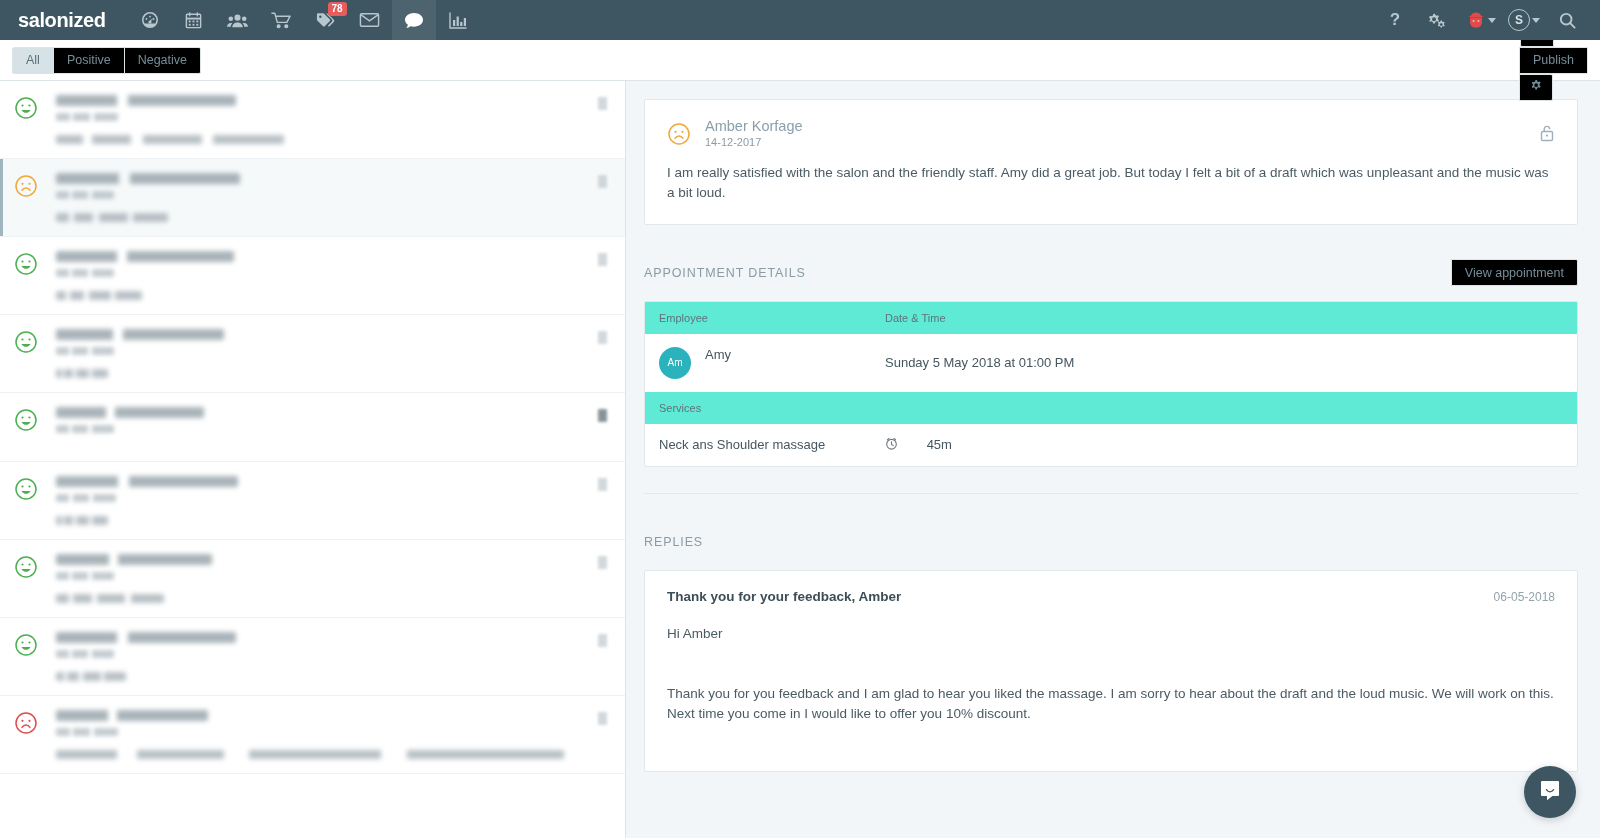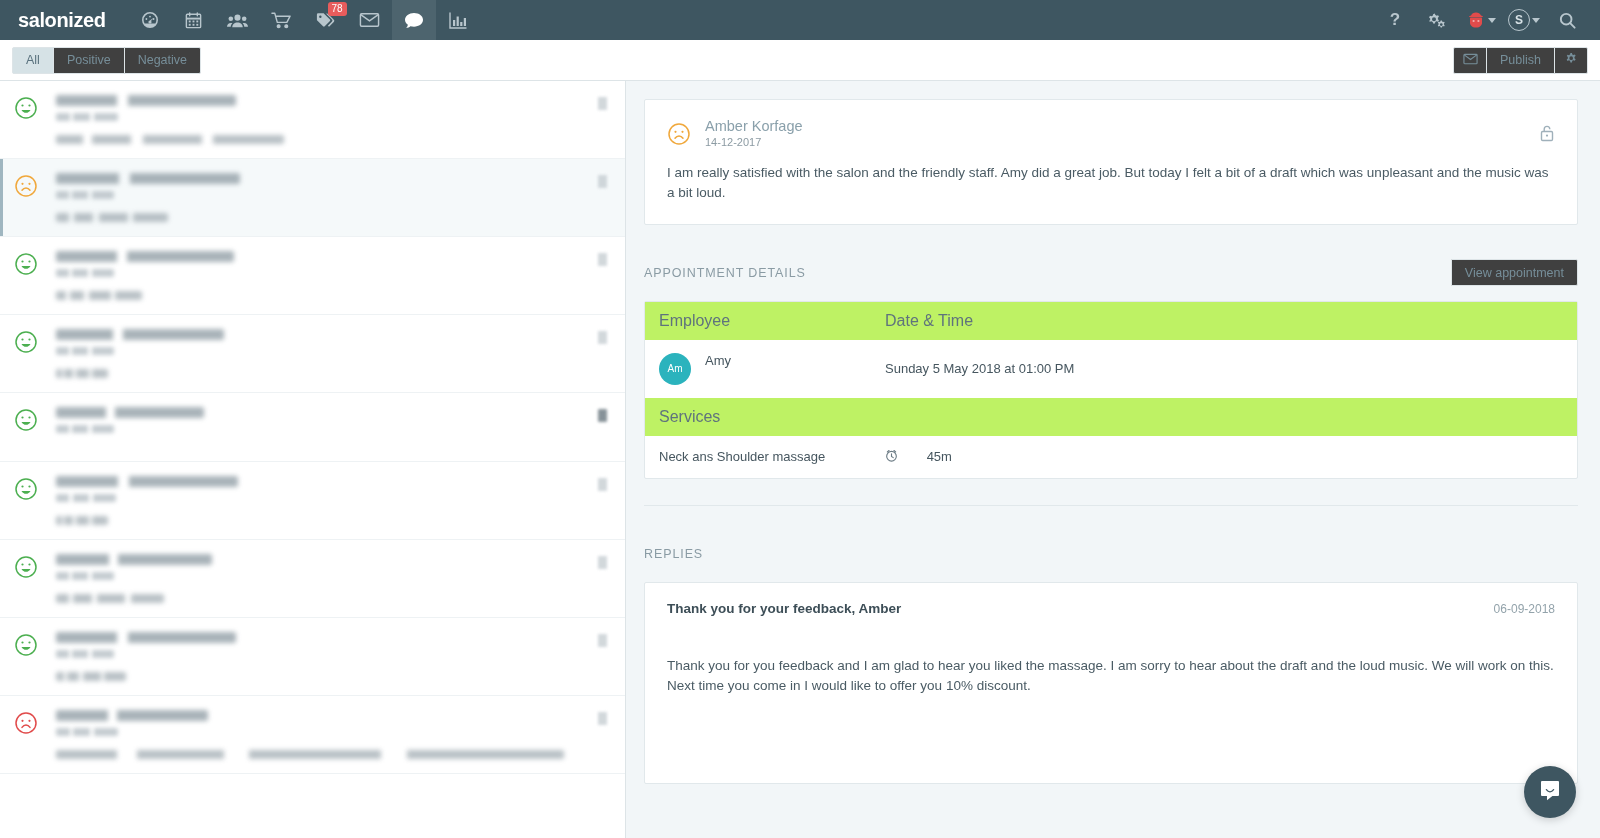--- a/index.html
+++ b/index.html
@@ -25,21 +25,21 @@
   .nav-items { display: flex; align-items: stretch; }
   .nav-item {
     width: 44px; display: flex; align-items: center; justify-content: center;
     color: #b8c6cd; position: relative; cursor: pointer;
   }
   .nav-item.active { background: #4d646e; }
   .nav-item svg { display: block; }
   .badge {
     position: absolute; top: 2px; left: 24px;
     background: #e85c5c; color: #fff;
-    font-size: 10px; font-weight: normal;
+    font-size: 10px; font-weight: bold;
     border-radius: 3px; padding: 1px 4px 2px 4px;
     line-height: 1.1; min-width: 18px; text-align: center;
   }
   .nav-right {
     margin-left: auto; display: flex; align-items: stretch;
     padding-right: 12px;
   }
   .nav-right .nav-item { width: 42px; }
   .caret {
     width: 0; height: 0; margin-left: 2px; margin-right: 6px;
@@ -56,29 +56,29 @@
   
   .toolbar {
     height: 41px; background: #fff;
     border-bottom: 1px solid #dde4e7;
     display: flex; align-items: center;
     padding: 0 12px; position: relative; z-index: 20;
   }
   .btn-group { display: flex; }
   .btn {
     height: 27px; padding: 0 13px;
-    border: 1px solid #dde4e7; background: #404040;
+    border: 1px solid #dde4e7; background: #000000;
     color: #768e99; font-size: 12.5px;
     display: flex; align-items: center; justify-content: center;
     cursor: pointer; margin-left: -1px;
   }
   .btn:first-child { margin-left: 0; border-radius: 2px 0 0 2px; }
   .btn:last-child { border-radius: 0 2px 2px 0; }
   .btn.active { background: #d6e2e6; color: #5a727e; }
-  .toolbar-right { margin-left: auto; display: flex; }
+  .toolbar-right { margin-left: auto; display: flex; flex-direction: column; }
   .btn-icon { width: 34px; padding: 0; }
 
   
   .main {
     display: flex; height: 797px;
     background: #f2f6f8;
   }
 
   
   .list-pane {
@@ -152,22 +152,22 @@
     margin: 34px 0 14px 0; min-height: 28px;
   }
   .section-title {
     font-size: 12.5px; color: #8a9ba4;
     letter-spacing: .9px; text-transform: uppercase;
   }
   .section-head .btn { margin-left: auto; }
 
   .appt-table { width: 100%; border-collapse: collapse; }
   .appt-table th {
-    background: #bef264; color: #5f737d;
-    font-size: 16px; font-weight: normal; text-align: left;
+    background: #5eead4; color: #5f737d;
+    font-size: 11px; font-weight: normal; text-align: left;
     padding: 10px 14px; border: none;
   }
   .appt-table td {
     padding: 13px 14px; font-size: 13px; color: #46565f;
     border: none; vertical-align: middle;
   }
   .emp-cell { display: flex; }
   .emp-avatar {
     width: 32px; height: 32px; border-radius: 50%;
     background: #2bb3bd; color: #fff; font-size: 10px;
@@ -591,22 +591,23 @@
 
     <div class="divider"></div>
 
     <div class="section-head">
       <div class="section-title">REPLIES</div>
     </div>
 
     <div class="card reply-card">
       <div class="reply-head">
         <div class="reply-subject">Thank you for your feedback, Amber</div>
-        <div class="reply-date">06-09-2018</div>
-      </div>
+        <div class="reply-date">06-05-2018</div>
+      </div>
+      <div class="reply-line reply-greeting">Hi Amber</div>
       <div class="reply-line reply-para">Thank you for you feedback and I am glad to hear you liked the massage. I am sorry to hear about the draft and the loud music. We will work on this. Next time you come in I would like to offer you 10% discount.</div>
     </div>
 
   </div>
 </div>
 
 <div class="chat-launcher">
   <span>
     <svg width="26" height="26" viewBox="0 0 26 26" fill="#ffffff">
       <path d="M5 4h16a1 1 0 011 1v13a1 1 0 01-1 1h-5.6L10 23.2V19H5a1 1 0 01-1-1V5a1 1 0 011-1z"></path>

